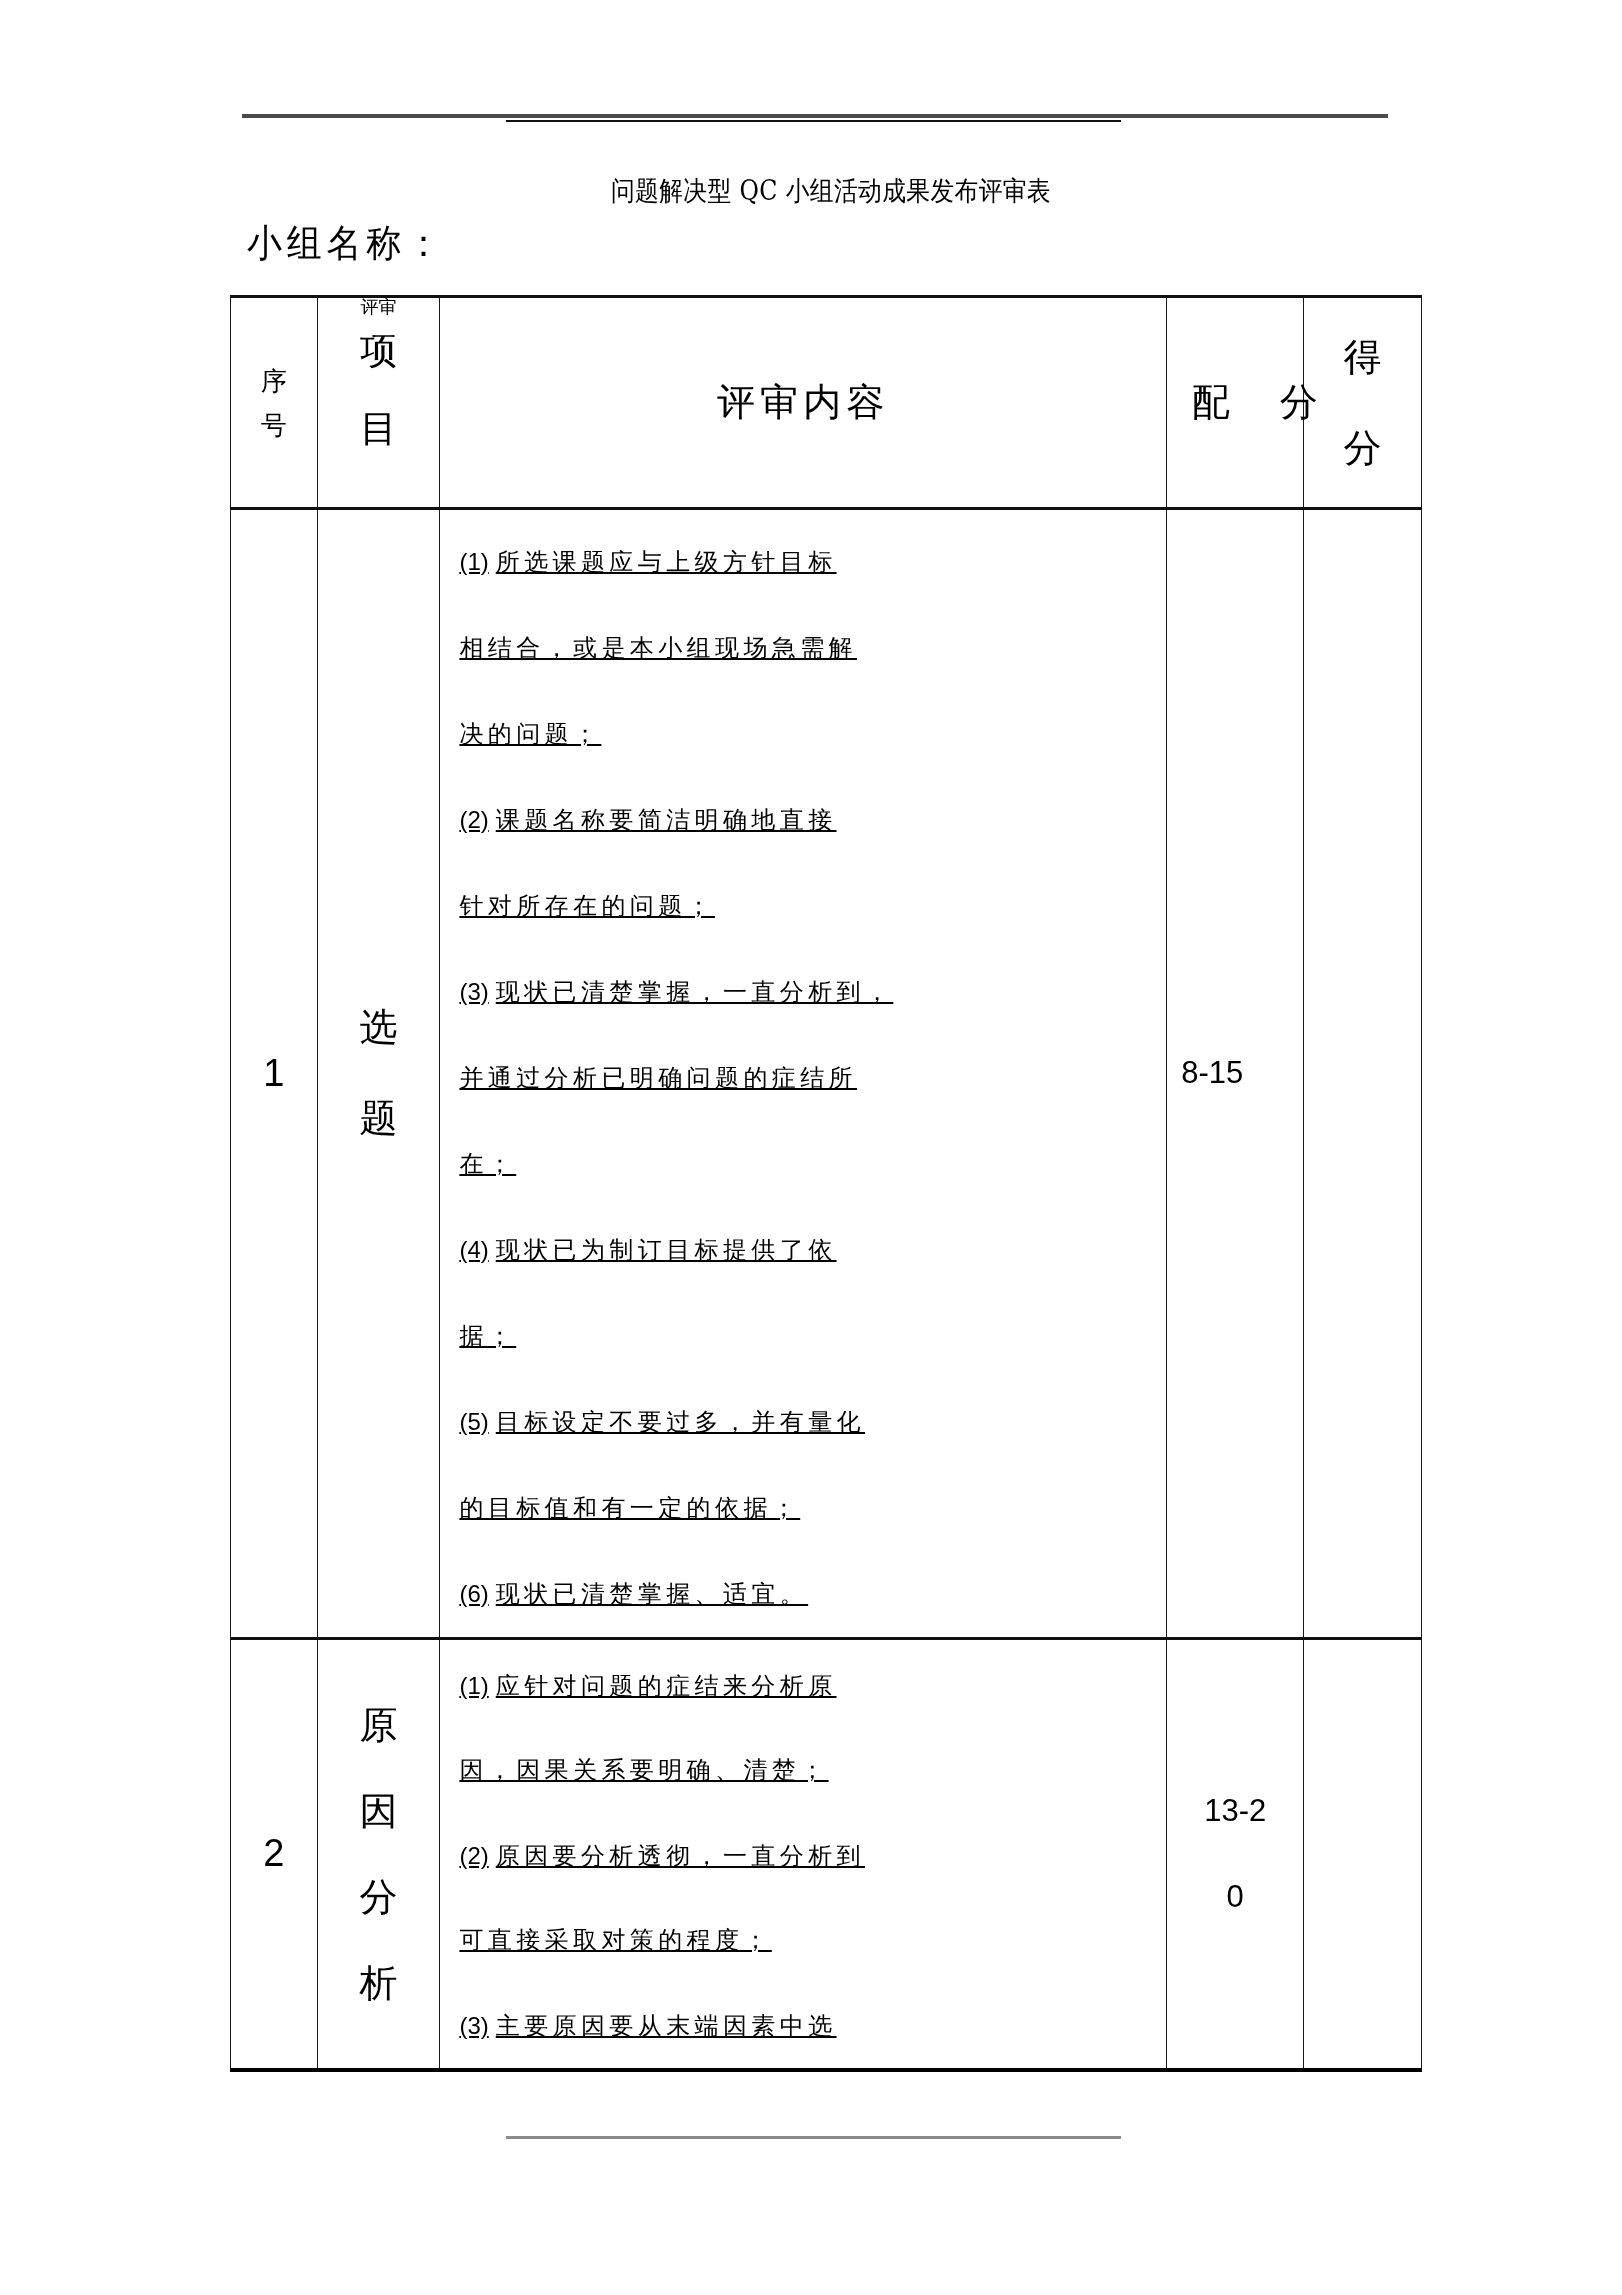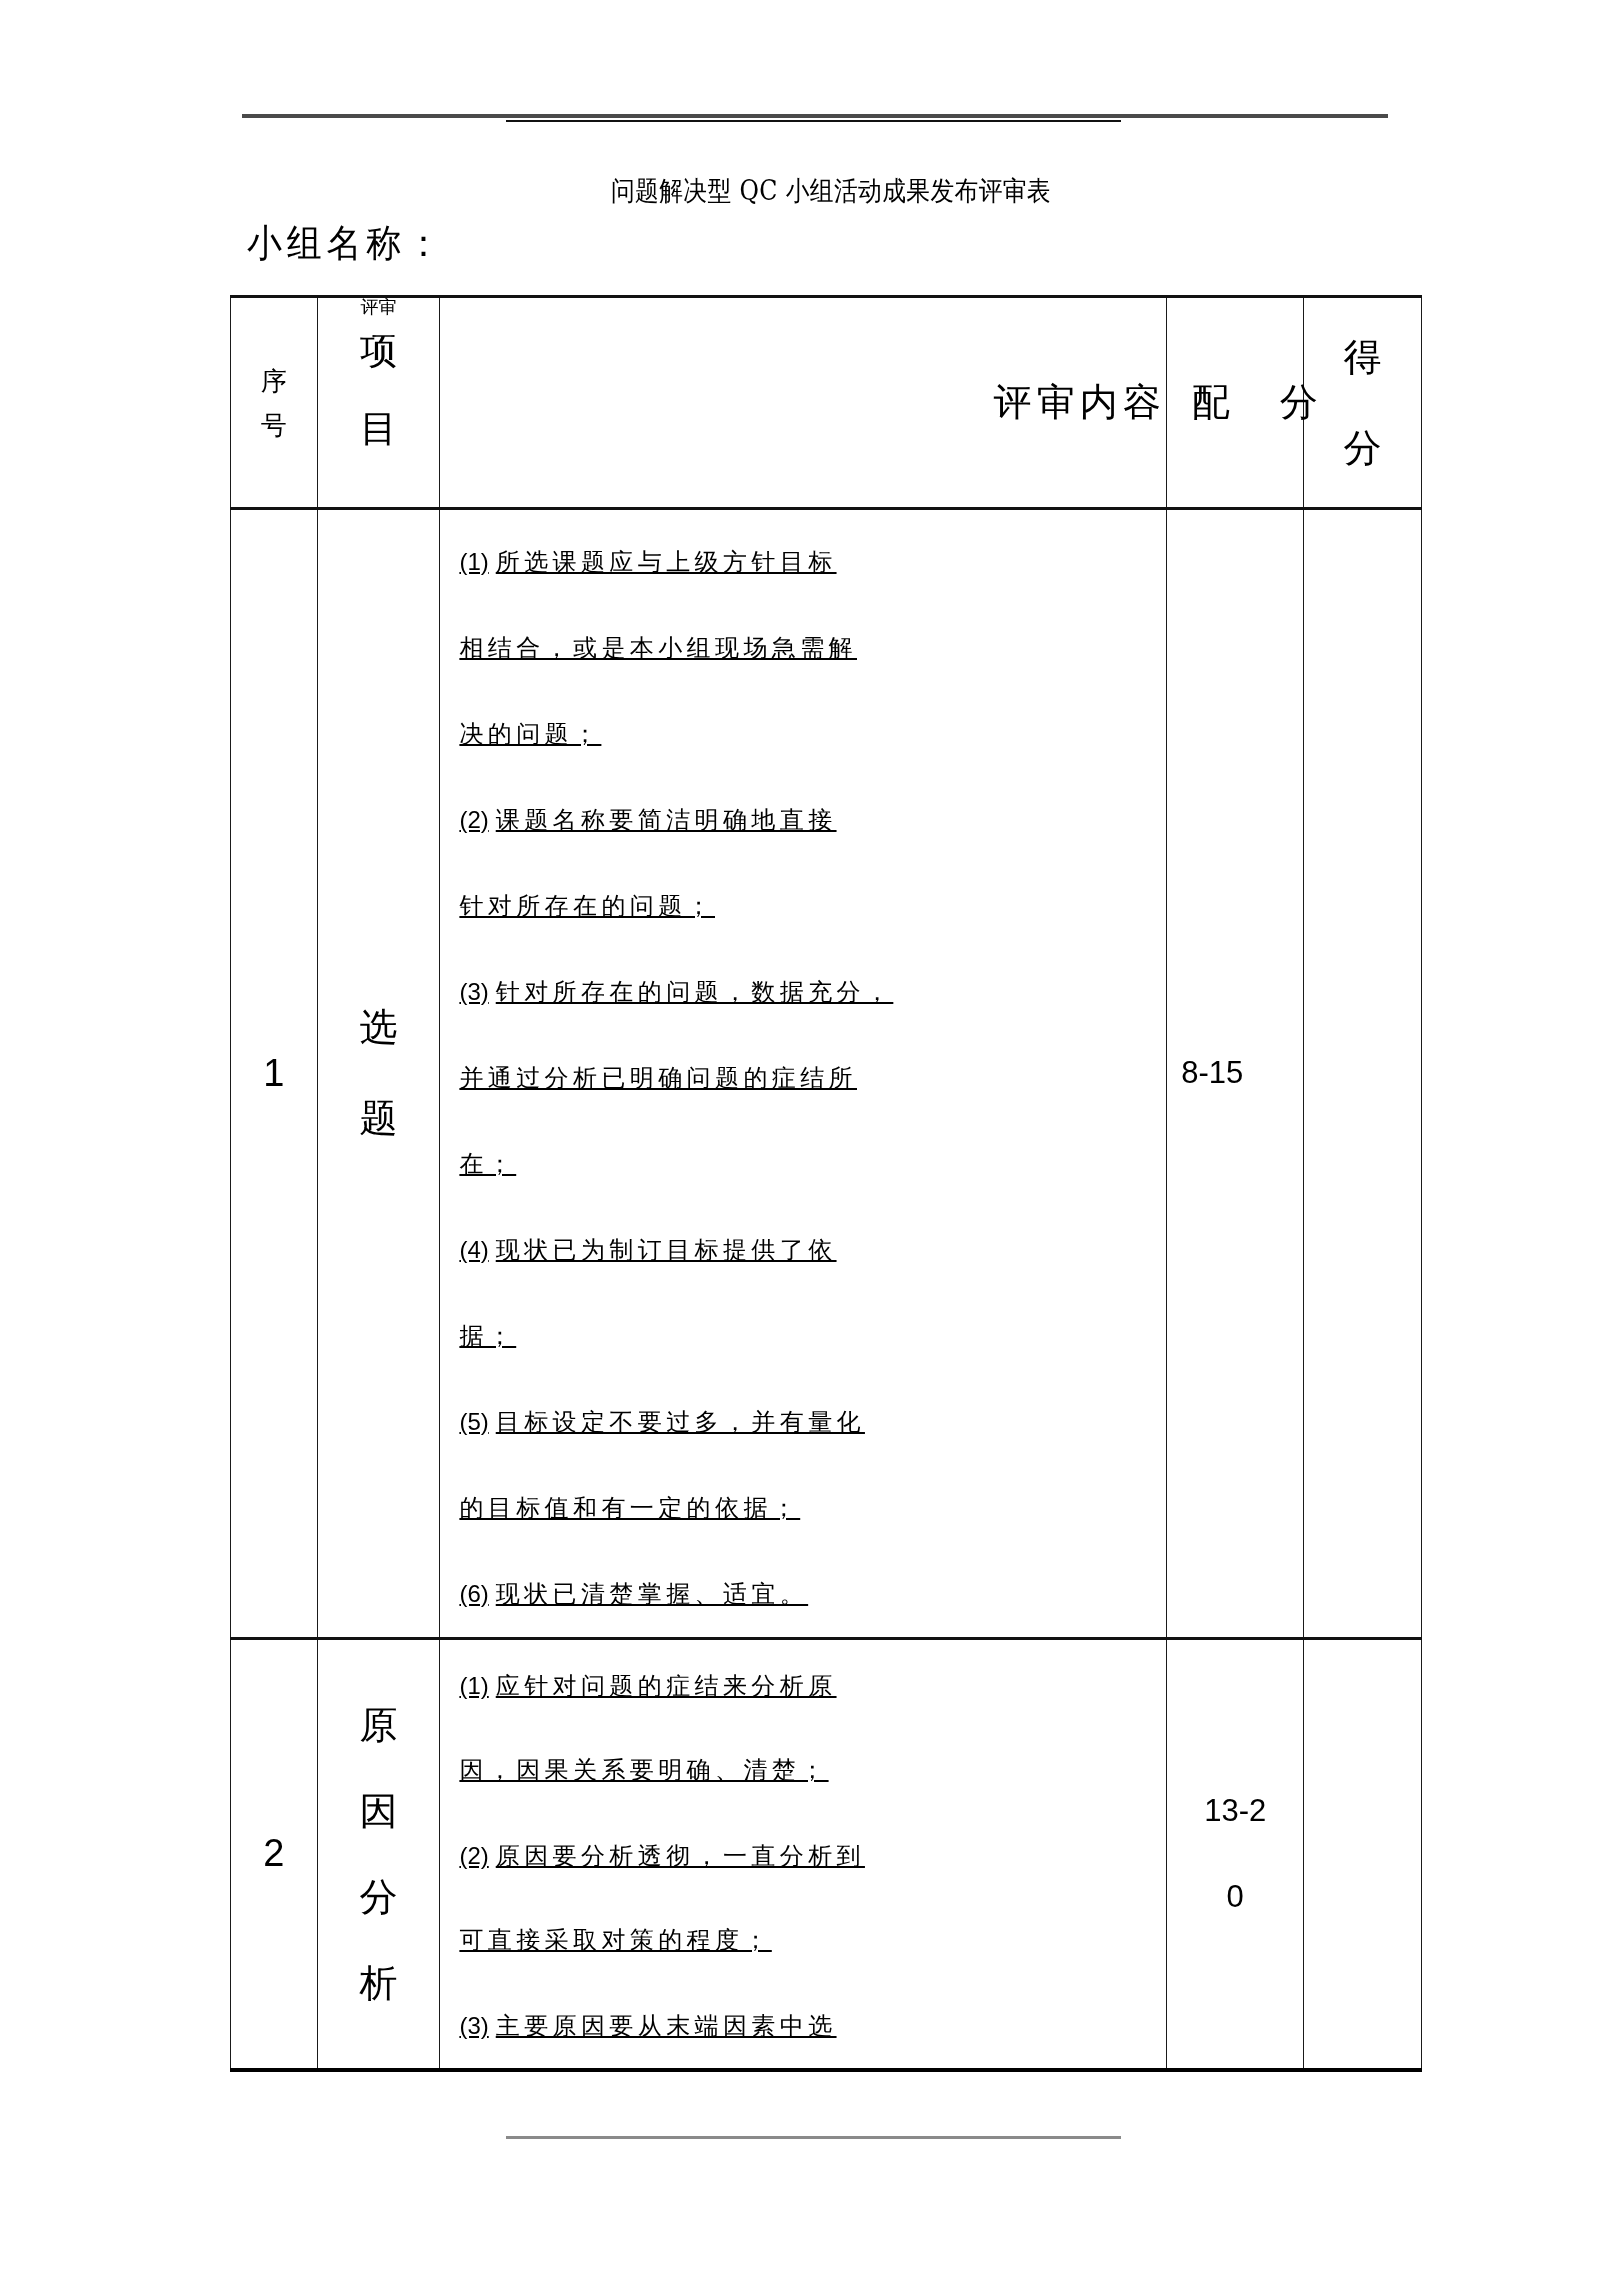--- a/index.html
+++ b/index.html
@@ -31,21 +31,21 @@
   table.review tr.row-1 td { border-top: 3.5px solid #111; height: 1105px; }
   table.review tr.row-2 td { border-top: 3.5px solid #111; border-bottom: 4.4px solid #000; height: 422px; }
 
   .col-no { width: 86px; } .col-item { width: 122px; } .col-content { width: 722px; }
   .col-score { width: 136px; } .col-got { width: 117px; }
 
   .h-no { font-size: 26px; line-height: 44px; text-align: center; }
   .h-item { position: relative; }
   .h-item .small { position: absolute; top: -3.5px; left: 0; right: 0; text-align: center; font-size: 18px; line-height: 24.4px; }
   .h-item .big { display: block; text-align: center; font-size: 37px; line-height: 47px; }
-  .h-content { font-size: 38px; text-align: right; letter-spacing: 5.2px; margin-top: 12px; }
+  .h-content { font-size: 38px; text-align: center; letter-spacing: 5.2px; margin-top: 12px; }
   .h-score { font-size: 38px; text-align: center; padding-left: 24.4px !important; white-space: nowrap; letter-spacing: 19px; overflow: visible; }
   .h-got { font-size: 38px; text-align: center; line-height: 91px; }
 
   .cell-no { font-family: "Liberation Sans", sans-serif; font-size: 38px; text-align: center; }
   .cell-item { text-align: center; font-size: 38px; }
   .cell-item span { display: block; }
   .row-1 .cell-item span { line-height: 91px; }
   .row-2 .cell-item span { line-height: 86px; }
 
   .cell-content { padding: 0 0 0 19px !important; vertical-align: top !important; }
@@ -101,21 +101,21 @@
     <td class="cell-item">
       <span>选</span>
       <span>题</span>
     </td>
     <td class="cell-content">
       <div class="line"><span class="num">(1)</span><span>所选课题应与上级方针目标</span></div>
       <div class="line"><span>相结合，或是本小组现场急需解</span></div>
       <div class="line"><span>决的问题；</span></div>
       <div class="line"><span class="num">(2)</span><span>课题名称要简洁明确地直接</span></div>
       <div class="line"><span>针对所存在的问题；</span></div>
-      <div class="line"><span class="num">(3)</span><span>针对所存在的问题，数据充分，</span></div>
+      <div class="line"><span class="num">(3)</span><span>现状已清楚掌握，一直分析到，</span></div>
       <div class="line"><span>并通过分析已明确问题的症结所</span></div>
       <div class="line"><span>在；</span></div>
       <div class="line"><span class="num">(4)</span><span>现状已为制订目标提供了依</span></div>
       <div class="line"><span>据；</span></div>
       <div class="line"><span class="num">(5)</span><span>目标设定不要过多，并有量化</span></div>
       <div class="line"><span>的目标值和有一定的依据；</span></div>
       <div class="line"><span class="num">(6)</span><span>现状已清楚掌握、适宜。</span></div>
     </td>
     <td class="cell-score">8-15</td>
     <td class="cell-got"></td>

